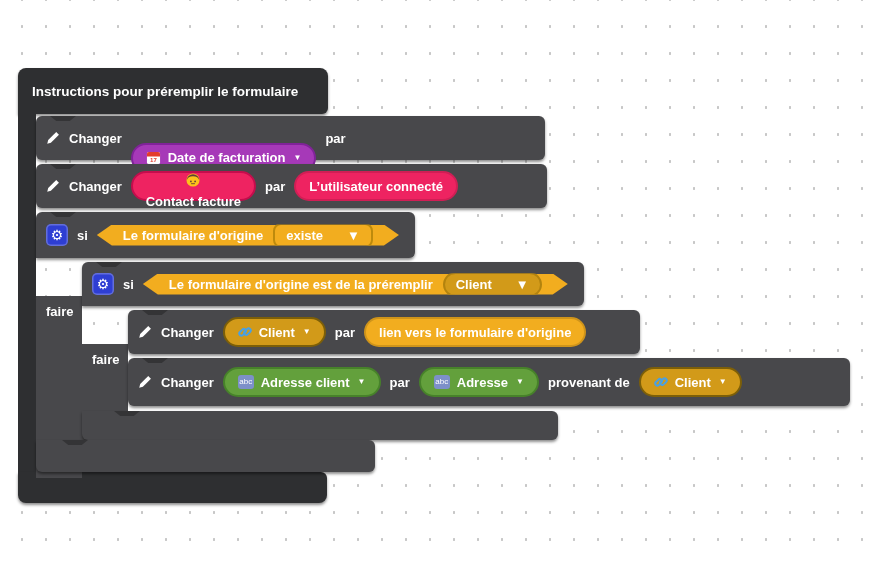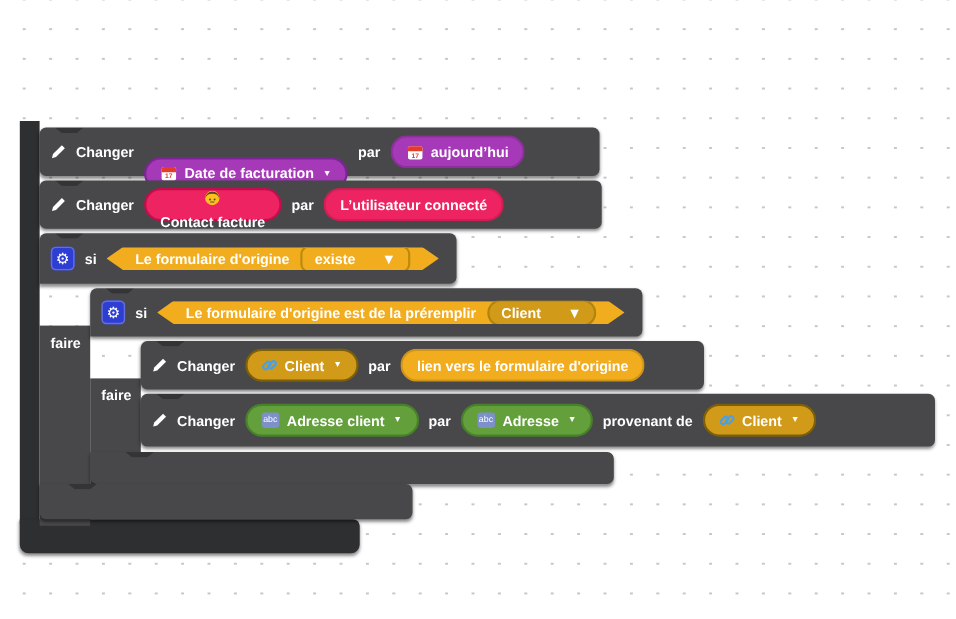--- a/index.html
+++ b/index.html
@@ -55,20 +55,24 @@
   .abc-chip{display:inline-flex;align-items:center;justify-content:center;width:16px;height:14px;
     border-radius:3px;background:#7d90c9;color:#fff;font-size:8px;font-weight:normal;line-height:1;}
   .icon{display:inline-flex;align-items:center;}
 </style>
 </head>
 <body>
 
 <div class="screen">
 
 
+  <div class="dark" style="left:18px;top:68px;width:310px;height:46px;border-radius:8px 8px 6px 0;
+       display:flex;align-items:center;padding-left:14px;box-sizing:border-box;">
+    <span class="kw" style="font-size:13.5px;">Instructions pour préremplir le formulaire</span>
+  </div>
   <div class="dark" style="left:18px;top:110px;width:18px;height:366px;box-shadow:none;"></div>
   <div class="dark" style="left:18px;top:472px;width:309px;height:31px;border-radius:0 6px 8px 8px;">
     <span class="notch" style="left:28px;"></span>
   </div>
 
   <div class="blk" style="left:36px;top:116px;min-width:509px;height:44px;">
     <span class="notch"></span>
     <span class="icon">
       <svg width="14" height="14" viewBox="0 0 16 16">
           <path fill="#fff" d="M11.7 1.2l3.1 3.1-9.2 9.2-4.2 1.1 1.1-4.2z"></path>
@@ -80,30 +84,20 @@
         <svg width="15" height="15" viewBox="0 0 16 16">
             <rect x="1" y="2" width="14" height="13" rx="2" fill="#fff"></rect>
             <path d="M1 4a2 2 0 0 1 2-2h10a2 2 0 0 1 2 2v3H1z" fill="#e43b2c"></path>
             <text x="8" y="13" font-size="6.5" font-weight="bold" fill="#e43b2c" text-anchor="middle">17</text>
           </svg>
       </span>
       <span>Date de facturation</span>
       <span class="arrow">▼</span>
     </span>
     <span class="kw">par</span>
-    <span class="pill purple-val">
-      <span class="icon">
-        <svg width="15" height="15" viewBox="0 0 16 16">
-            <rect x="1" y="2" width="14" height="13" rx="2" fill="#fff"></rect>
-            <path d="M1 4a2 2 0 0 1 2-2h10a2 2 0 0 1 2 2v3H1z" fill="#e43b2c"></path>
-            <text x="8" y="13" font-size="6.5" font-weight="bold" fill="#e43b2c" text-anchor="middle">17</text>
-          </svg>
-      </span>
-      <span>aujourd’hui</span>
-    </span>
   </div>
 
   <div class="blk" style="left:36px;top:164px;min-width:511px;height:44px;">
     <span class="notch"></span>
     <span class="icon">
       <svg width="14" height="14" viewBox="0 0 16 16">
           <path fill="#fff" d="M11.7 1.2l3.1 3.1-9.2 9.2-4.2 1.1 1.1-4.2z"></path>
         </svg>
     </span>
     <span class="kw">Changer</span>

